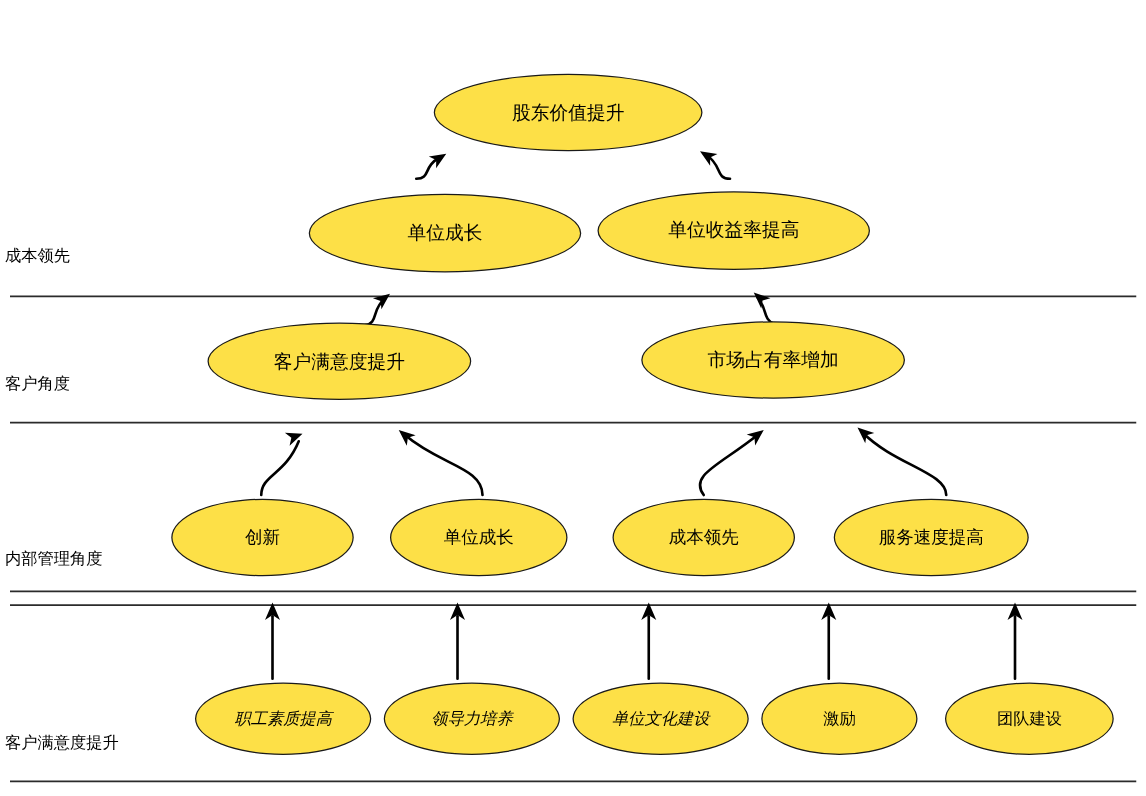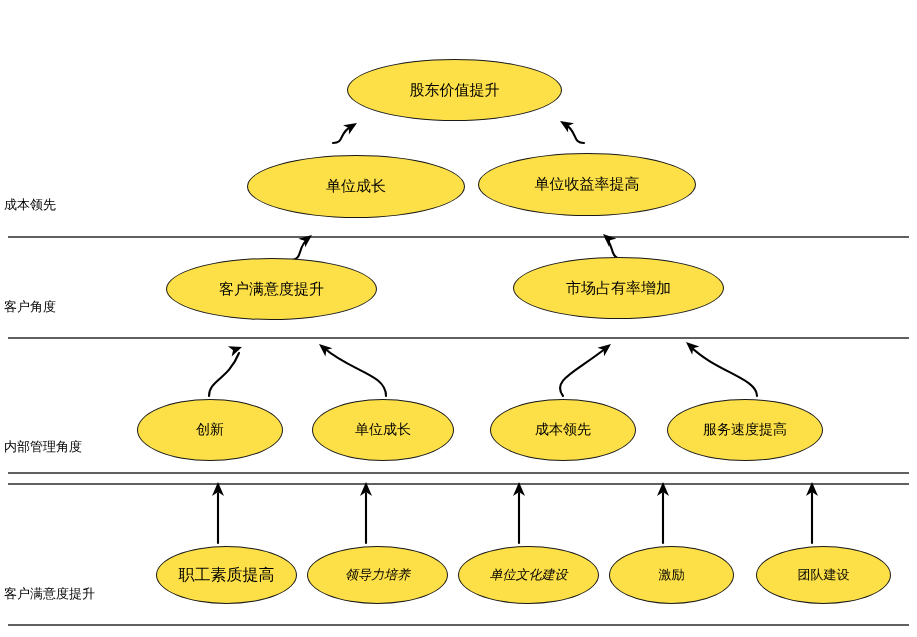--- a/index.html
+++ b/index.html
@@ -129,20 +129,20 @@
   <div id="nodes">
       <div class="node" style="left: 347px; top: 59px; width: 215px; height: 62px; font-size: 15px;">股东价值提升</div>
       <div class="node" style="left: 247px; top: 155px; width: 218px; height: 63px; font-size: 15px;">单位成长</div>
       <div class="node" style="left: 478px; top: 153px; width: 218px; height: 63px; font-size: 15px;">单位收益率提高</div>
       <div class="node" style="left: 166px; top: 258px; width: 211px; height: 62px; font-size: 15px;">客户满意度提升</div>
       <div class="node" style="left: 513px; top: 257px; width: 211px; height: 62px; font-size: 15px;">市场占有率增加</div>
       <div class="node" style="left: 137px; top: 399px; width: 146px; height: 62px; font-size: 14px;">创新</div>
       <div class="node" style="left: 312px; top: 399px; width: 142px; height: 62px; font-size: 14px;">单位成长</div>
       <div class="node" style="left: 490px; top: 399px; width: 146px; height: 62px; font-size: 14px;">成本领先</div>
       <div class="node" style="left: 667px; top: 399px; width: 156px; height: 62px; font-size: 14px;">服务速度提高</div>
-      <div class="node" style="left: 156px; top: 546px; width: 141px; height: 58px; font-size: 16px;">职工素质提高</div>
+      <div class="node" style="left: 156px; top: 546px; width: 141px; height: 58px; font-size: 13px; font-style: italic;">职工素质提高</div>
       <div class="node" style="left: 307px; top: 546px; width: 141px; height: 58px; font-size: 13px; font-style: italic;">领导力培养</div>
       <div class="node" style="left: 458px; top: 546px; width: 141px; height: 58px; font-size: 13px; font-style: italic;">单位文化建设</div>
       <div class="node" style="left: 609px; top: 546px; width: 125px; height: 58px; font-size: 13px;">激励</div>
       <div class="node" style="left: 756px; top: 546px; width: 135px; height: 58px; font-size: 13px;">团队建设</div>
     </div>
 
 </div>
 
 </body></html>

